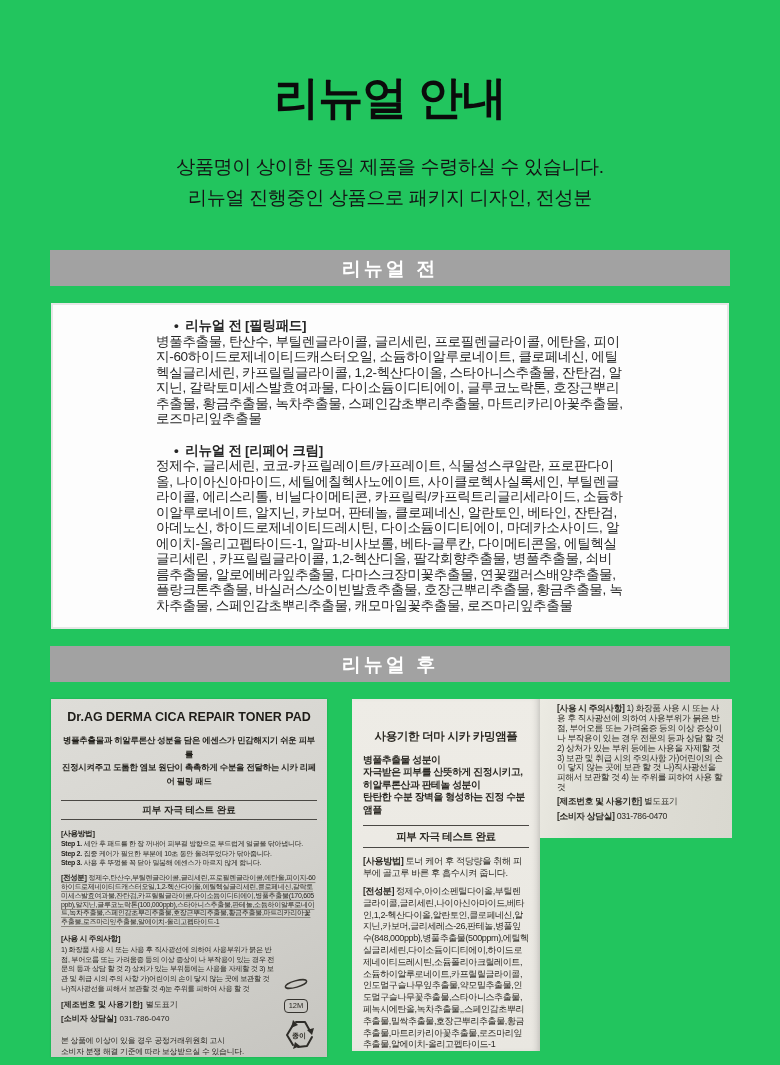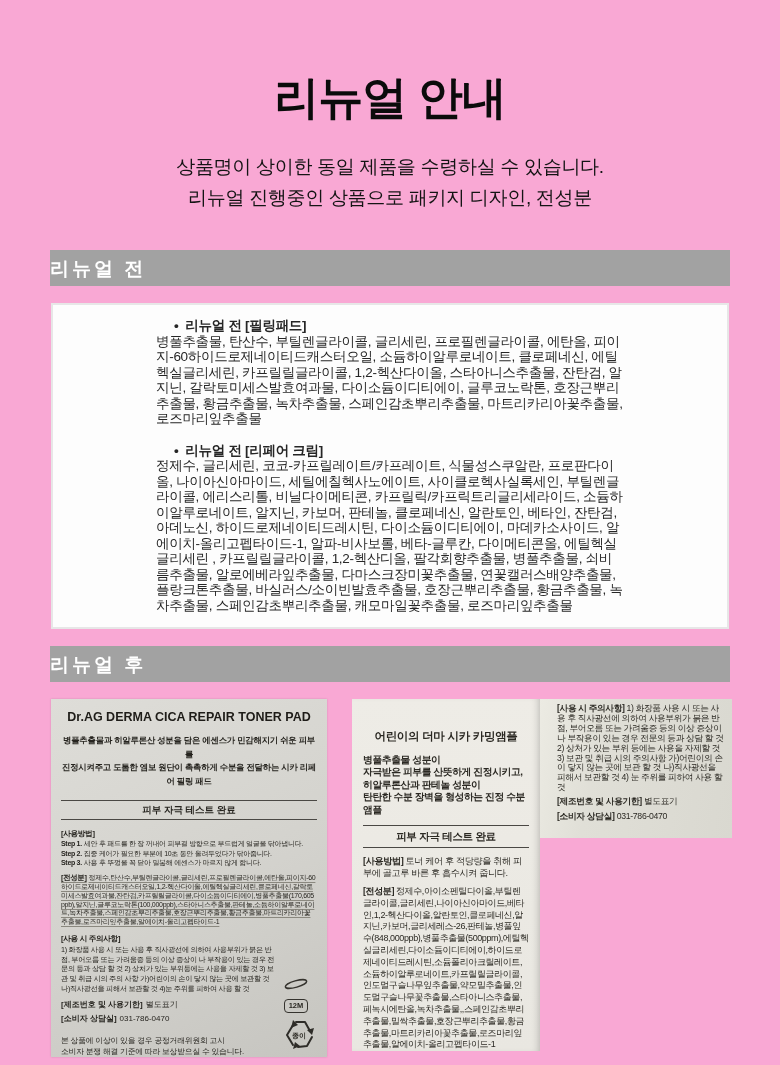--- a/index.html
+++ b/index.html
@@ -1,27 +1,27 @@
 <!DOCTYPE html>
 <html><head>
 <meta charset="utf-8">
 <style>
   html,body{margin:0;padding:0;background:#ffffff;}
-  .canvas{position:relative;width:780px;height:1065px;margin:0 auto;background:#f9a8d4;overflow:hidden;
+  .canvas{position:relative;width:780px;height:1065px;margin:0 auto;background:#22c55e;overflow:hidden;
           font-family:"Liberation Sans","DejaVu Sans",sans-serif;color:#111;}
 
   
   .page-title{position:absolute;top:68px;left:0;width:100%;margin:0;text-align:center;
               font-size:45px;font-weight:bold;letter-spacing:-1px;color:#0b0b0b;}
   .page-subtitle{position:absolute;top:151px;left:0;width:100%;text-align:center;
                  font-size:19px;line-height:31px;color:#141414;letter-spacing:-0.3px;}
 
   
   .banner{position:absolute;left:50px;width:680px;height:36px;background:#a2a2a2;color:#ffffff;
-          font-weight:bold;font-size:19px;letter-spacing:3px;line-height:37px;}
+          font-weight:bold;font-size:19px;letter-spacing:3px;text-align:center;line-height:37px;}
   .banner-before{top:250px;}
   .banner-after{top:646px;}
 
   
   .ingredients-box{position:absolute;top:303px;left:51px;width:678px;min-height:295px;box-sizing:border-box;
                    border:2px solid #e7e7e7;background:#fdfdfd;}
   .box-content{margin:13px 0 14px 103px;width:468px;font-size:13.5px;line-height:15.5px;
                color:#262626;letter-spacing:-0.3px;}
   .group + .group{margin-top:16px;}
   .group-heading{font-weight:bold;padding-left:18px;}
@@ -45,21 +45,21 @@
            text-decoration:underline;text-decoration-color:#8a887f;text-underline-offset:1.5px;}
   .pad-ing b{margin-right:2px;font-size:7.4px;}
   .pad-caution{margin-top:7px;font-size:7.2px;line-height:9.8px;letter-spacing:-0.3px;width:215px;}
   .pad-line{margin-top:3px;font-size:8px;width:195px;}
   .pad-line.first{margin-top:5px;}
   .pad-line b{margin-right:3px;}
   .pad-footer{margin-top:11px;font-size:7.8px;line-height:11px;width:195px;letter-spacing:-0.2px;}
 
   .icon-jar{position:absolute;right:13px;bottom:44px;width:36px;text-align:center;}
   .badge-12m{display:inline-block;border:1.3px solid #35332e;border-radius:4px;font-size:7.5px;
-             font-weight:bold;padding:1.5px 4px;margin-top:1px;color:#2b2923;text-align:center;}
+             font-weight:normal;padding:1.5px 4px;margin-top:1px;color:#2b2923;text-align:center;}
   .icon-recycle{position:absolute;right:10px;bottom:5px;width:36px;height:36px;}
   .recycle-label{position:absolute;left:50%;top:55%;transform:translate(-50%,-50%);
                  font-size:7px;font-weight:bold;color:#2b2923;}
 
   .amp-front{left:352px;width:188px;min-height:325px;padding:0 11px;color:#2b2923;
              background:linear-gradient(180deg,#eeece6 0%,#e9e7e1 100%);
              box-shadow:inset -6px 0 8px -6px rgba(0,0,0,0.28);}
   .amp-title{margin-top:30px;text-align:center;font-weight:bold;font-size:11.5px;letter-spacing:-0.3px;}
   .amp-desc{margin-top:10px;text-align:left;font-weight:bold;font-size:9.8px;line-height:12.4px;letter-spacing:-0.4px;}
   .amp-test{margin-top:9px;padding:4px 0 3px;font-size:10.5px;letter-spacing:-0.3px;}
@@ -154,21 +154,21 @@
           <polygon points="12,4 17,9 10,12"></polygon>
           <polygon points="33,12 31,19 26,14"></polygon>
           <polygon points="12,33 14,26 19,30"></polygon>
         </g>
       </svg>
       <span class="recycle-label">종이</span>
     </div>
   </div>
 
   <div class="photo amp-front">
-    <div class="amp-title">어린이의 더마 시카 카밍앰플</div>
+    <div class="amp-title">사용기한 더마 시카 카밍앰플</div>
     <div class="amp-desc">
       <div>병풀추출물 성분이</div>
       <div>자극받은 피부를 산뜻하게 진정시키고,</div>
       <div>히알루론산과 판테놀 성분이</div>
       <div>탄탄한 수분 장벽을 형성하는 진정 수분 앰플</div>
     </div>
     <div class="test-note amp-test">피부 자극 테스트 완료</div>
     <div class="amp-usage">
       <b>[사용방법]</b><span>토너 케어 후 적당량을 취해 피부에 골고루 바른 후 흡수시켜 줍니다.</span>
     </div>

